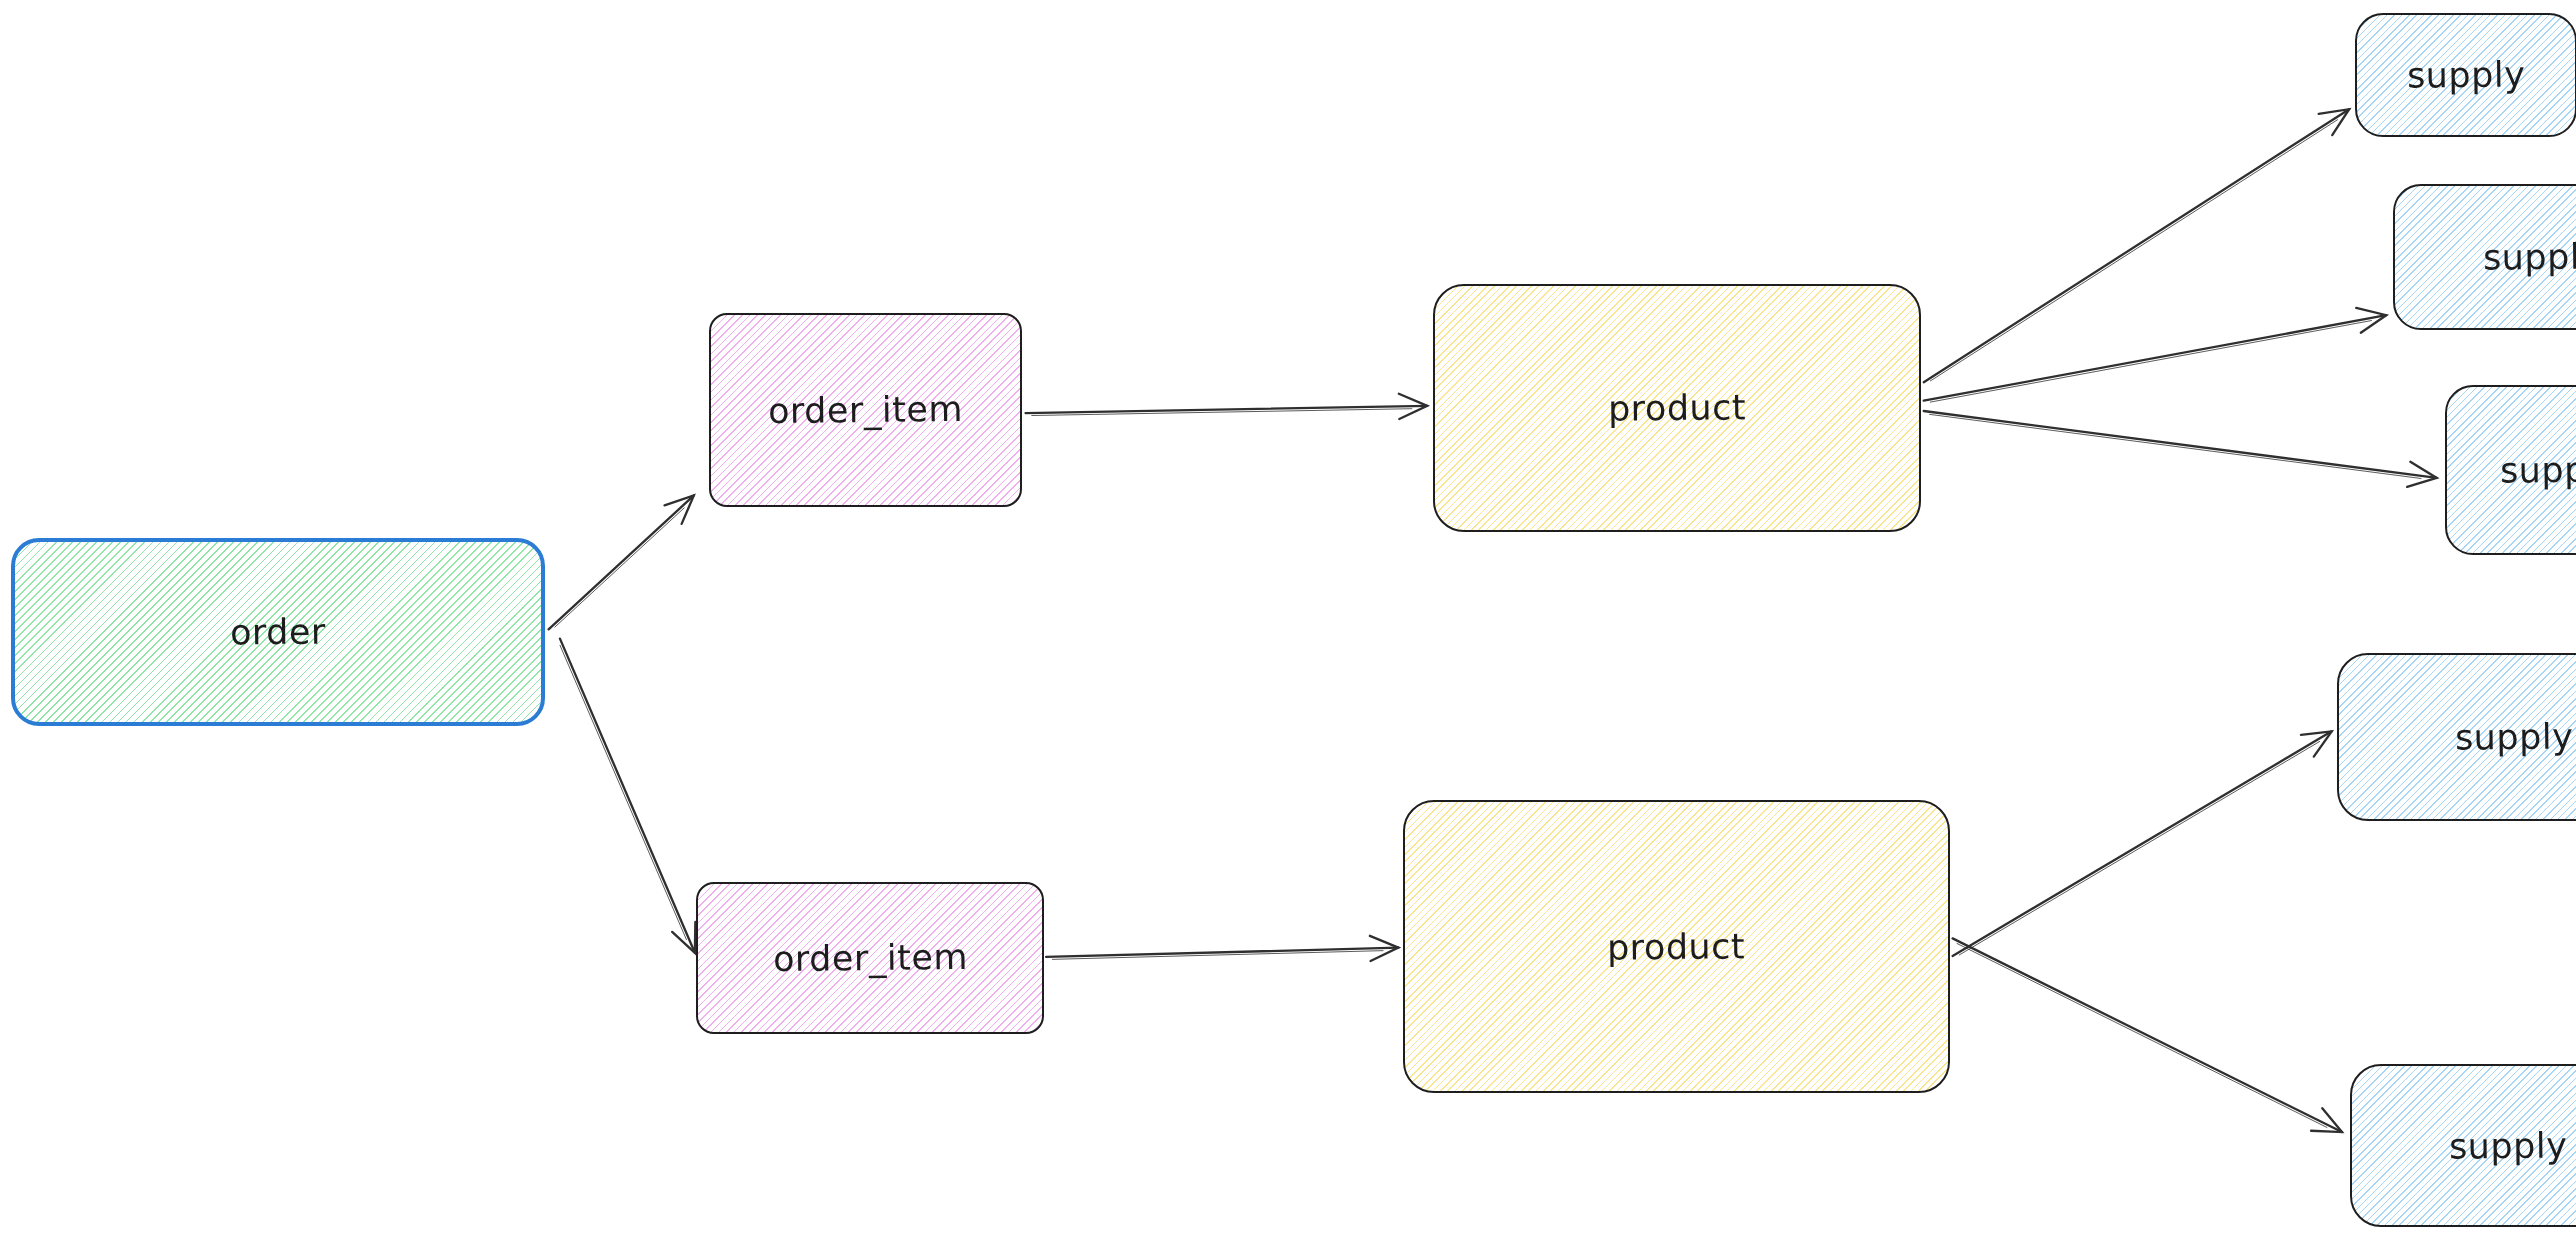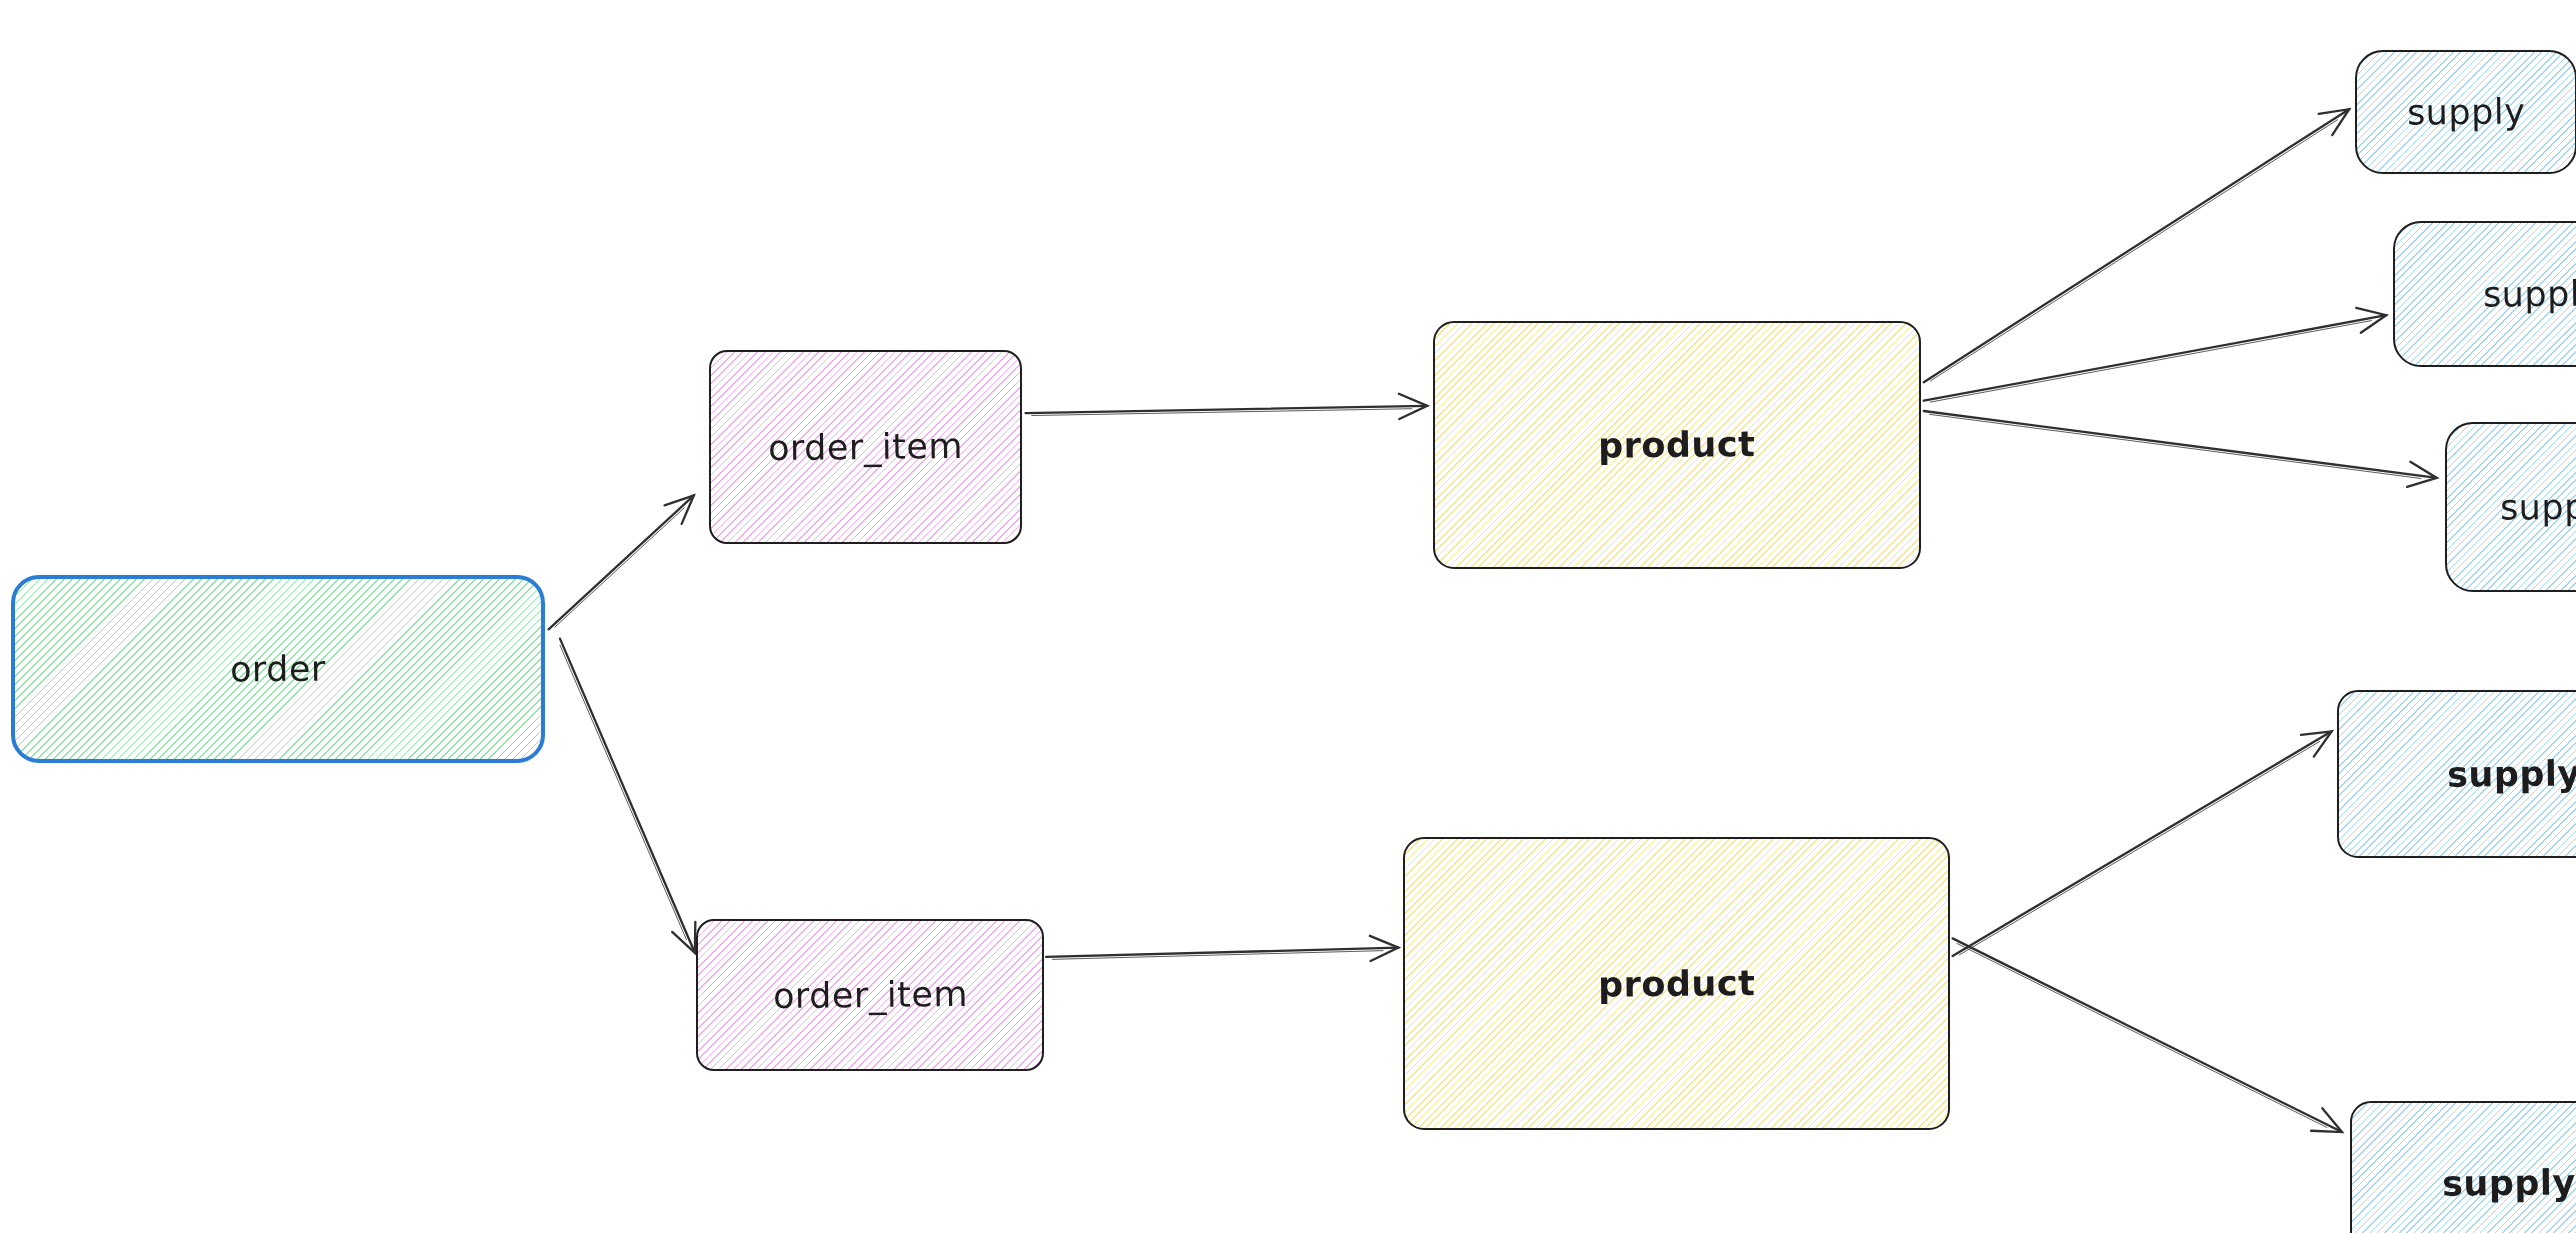--- a/index.html
+++ b/index.html
@@ -19,21 +19,20 @@
     width: 2700px; height: 1233px;
     pointer-events: none;
   }
   .node {
     position: absolute;
     box-sizing: border-box;
     display: flex;
     align-items: center;
     justify-content: center;
     background-color: #ffffff;
-    margin-top: 37px;
   }
   .node .label {
     font-size: 35px;
     letter-spacing: 0.5px;
     color: var(--text, #1d1d1d);
     white-space: nowrap;
     transform: rotate(-0.6deg);
   }
   
   .fill-green {
@@ -54,21 +53,21 @@
   .fill-blue {
     background-image: repeating-linear-gradient(135deg,
       var(--hatch-blue) 0px, var(--hatch-blue) 1.1px,
       transparent 1.1px, transparent 5.2px);
   }
   .border-dark { border: 2.6px solid var(--stroke-dark); }
   .border-dark-thin { border: 2.1px solid var(--stroke-dark); }
   .border-blue { border: 4.1px solid var(--stroke-blue); text-align: center; }
 
   .r55 { border-radius: 28px; }
-  .r60 { border-radius: 21px; font-weight: bold; }
+  .r60 { border-radius: 31px; }
   .r70 { border-radius: 18px; }
 </style>
 </head>
 <body>
 
 <div id="canvas">
 
   <svg id="edge-layer" viewBox="0 0 5240 2394" xmlns="http://www.w3.org/2000/svg">
       <g stroke="#2f2f2f" fill="none" stroke-linecap="round">
         <line x1="1064" y1="1222" x2="1346" y2="962" stroke-width="4.5"></line>

